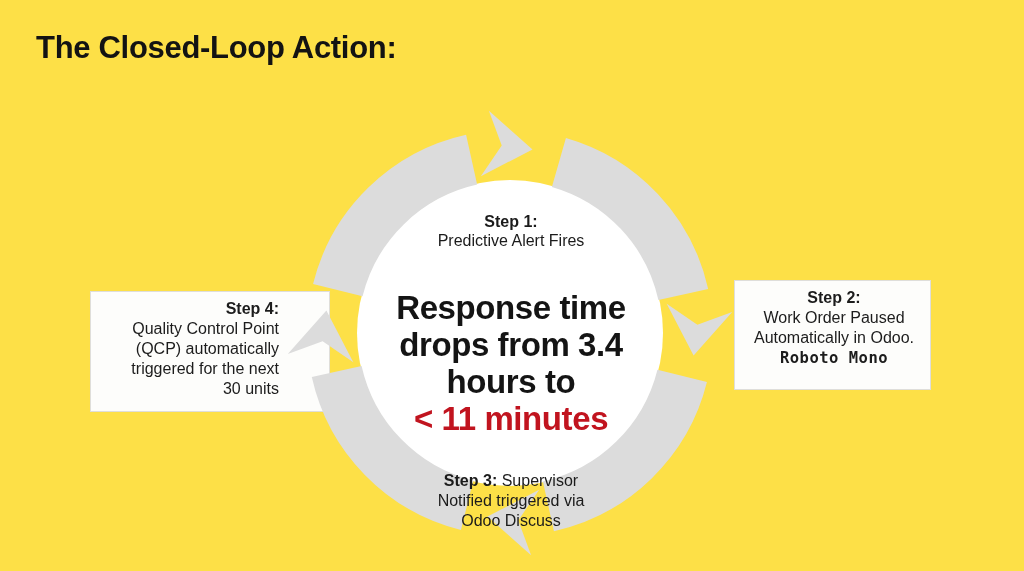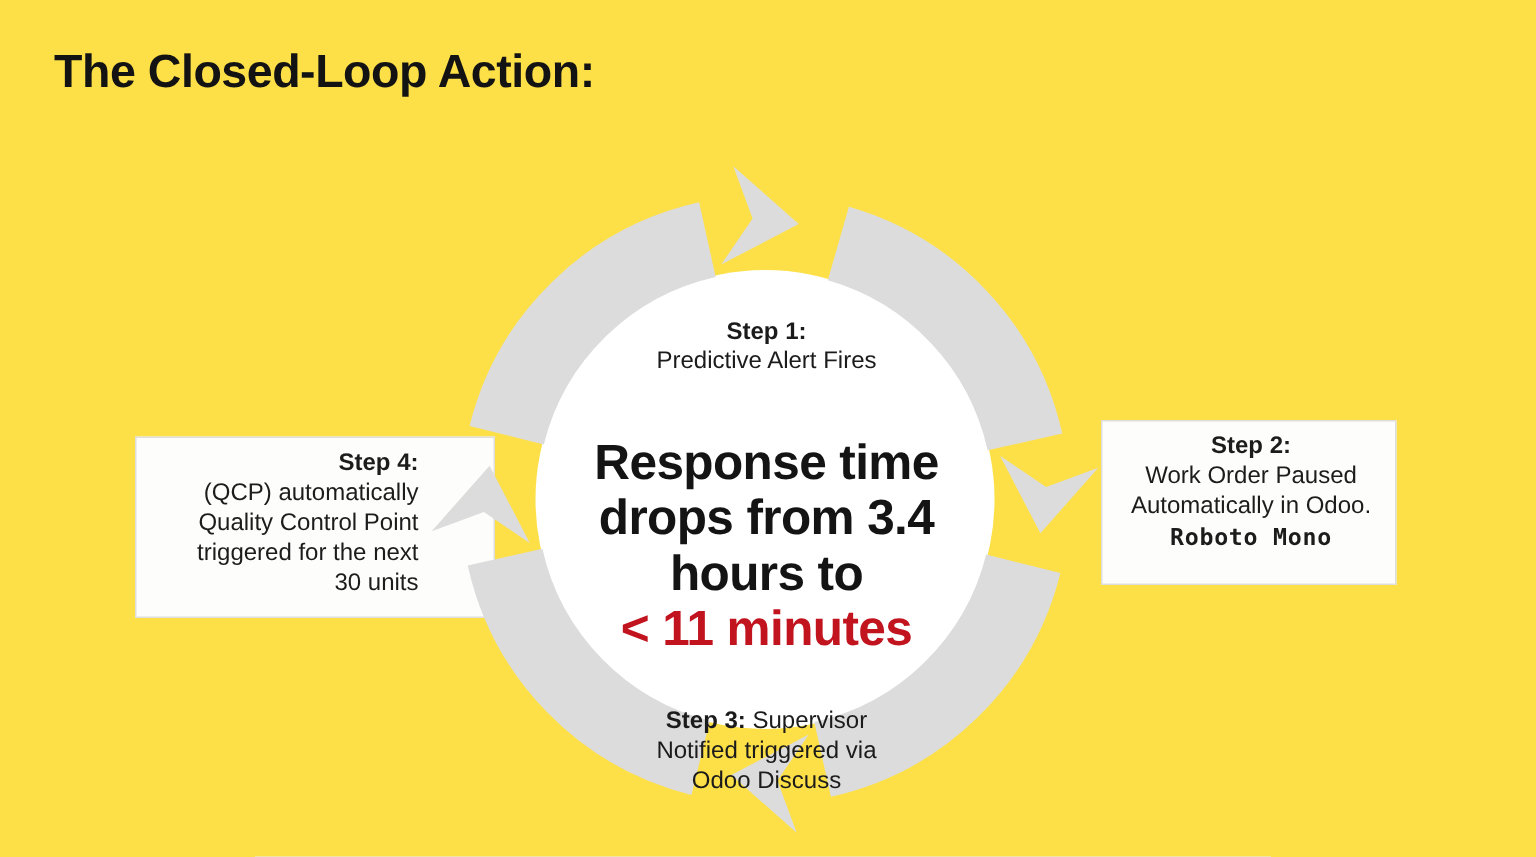--- a/index.html
+++ b/index.html
@@ -44,22 +44,22 @@
 <body>
 
 <div class="slide">
 
   <header class="title">
     <div>The Closed-Loop Action:</div>
   </header>
 
   <div class="card card-step4">
     <div class="step-label">Step 4:</div>
+    <div>Quality Control Point</div>
     <div>(QCP) automatically</div>
-    <div>Quality Control Point</div>
     <div>triggered for the next</div>
     <div>30 units</div>
   </div>
 
   <div class="card card-step2">
     <div class="step-label">Step 2:</div>
     <div>Work Order Paused</div>
     <div>Automatically in Odoo.</div>
     <div class="mono">Roboto Mono</div>
   </div>

